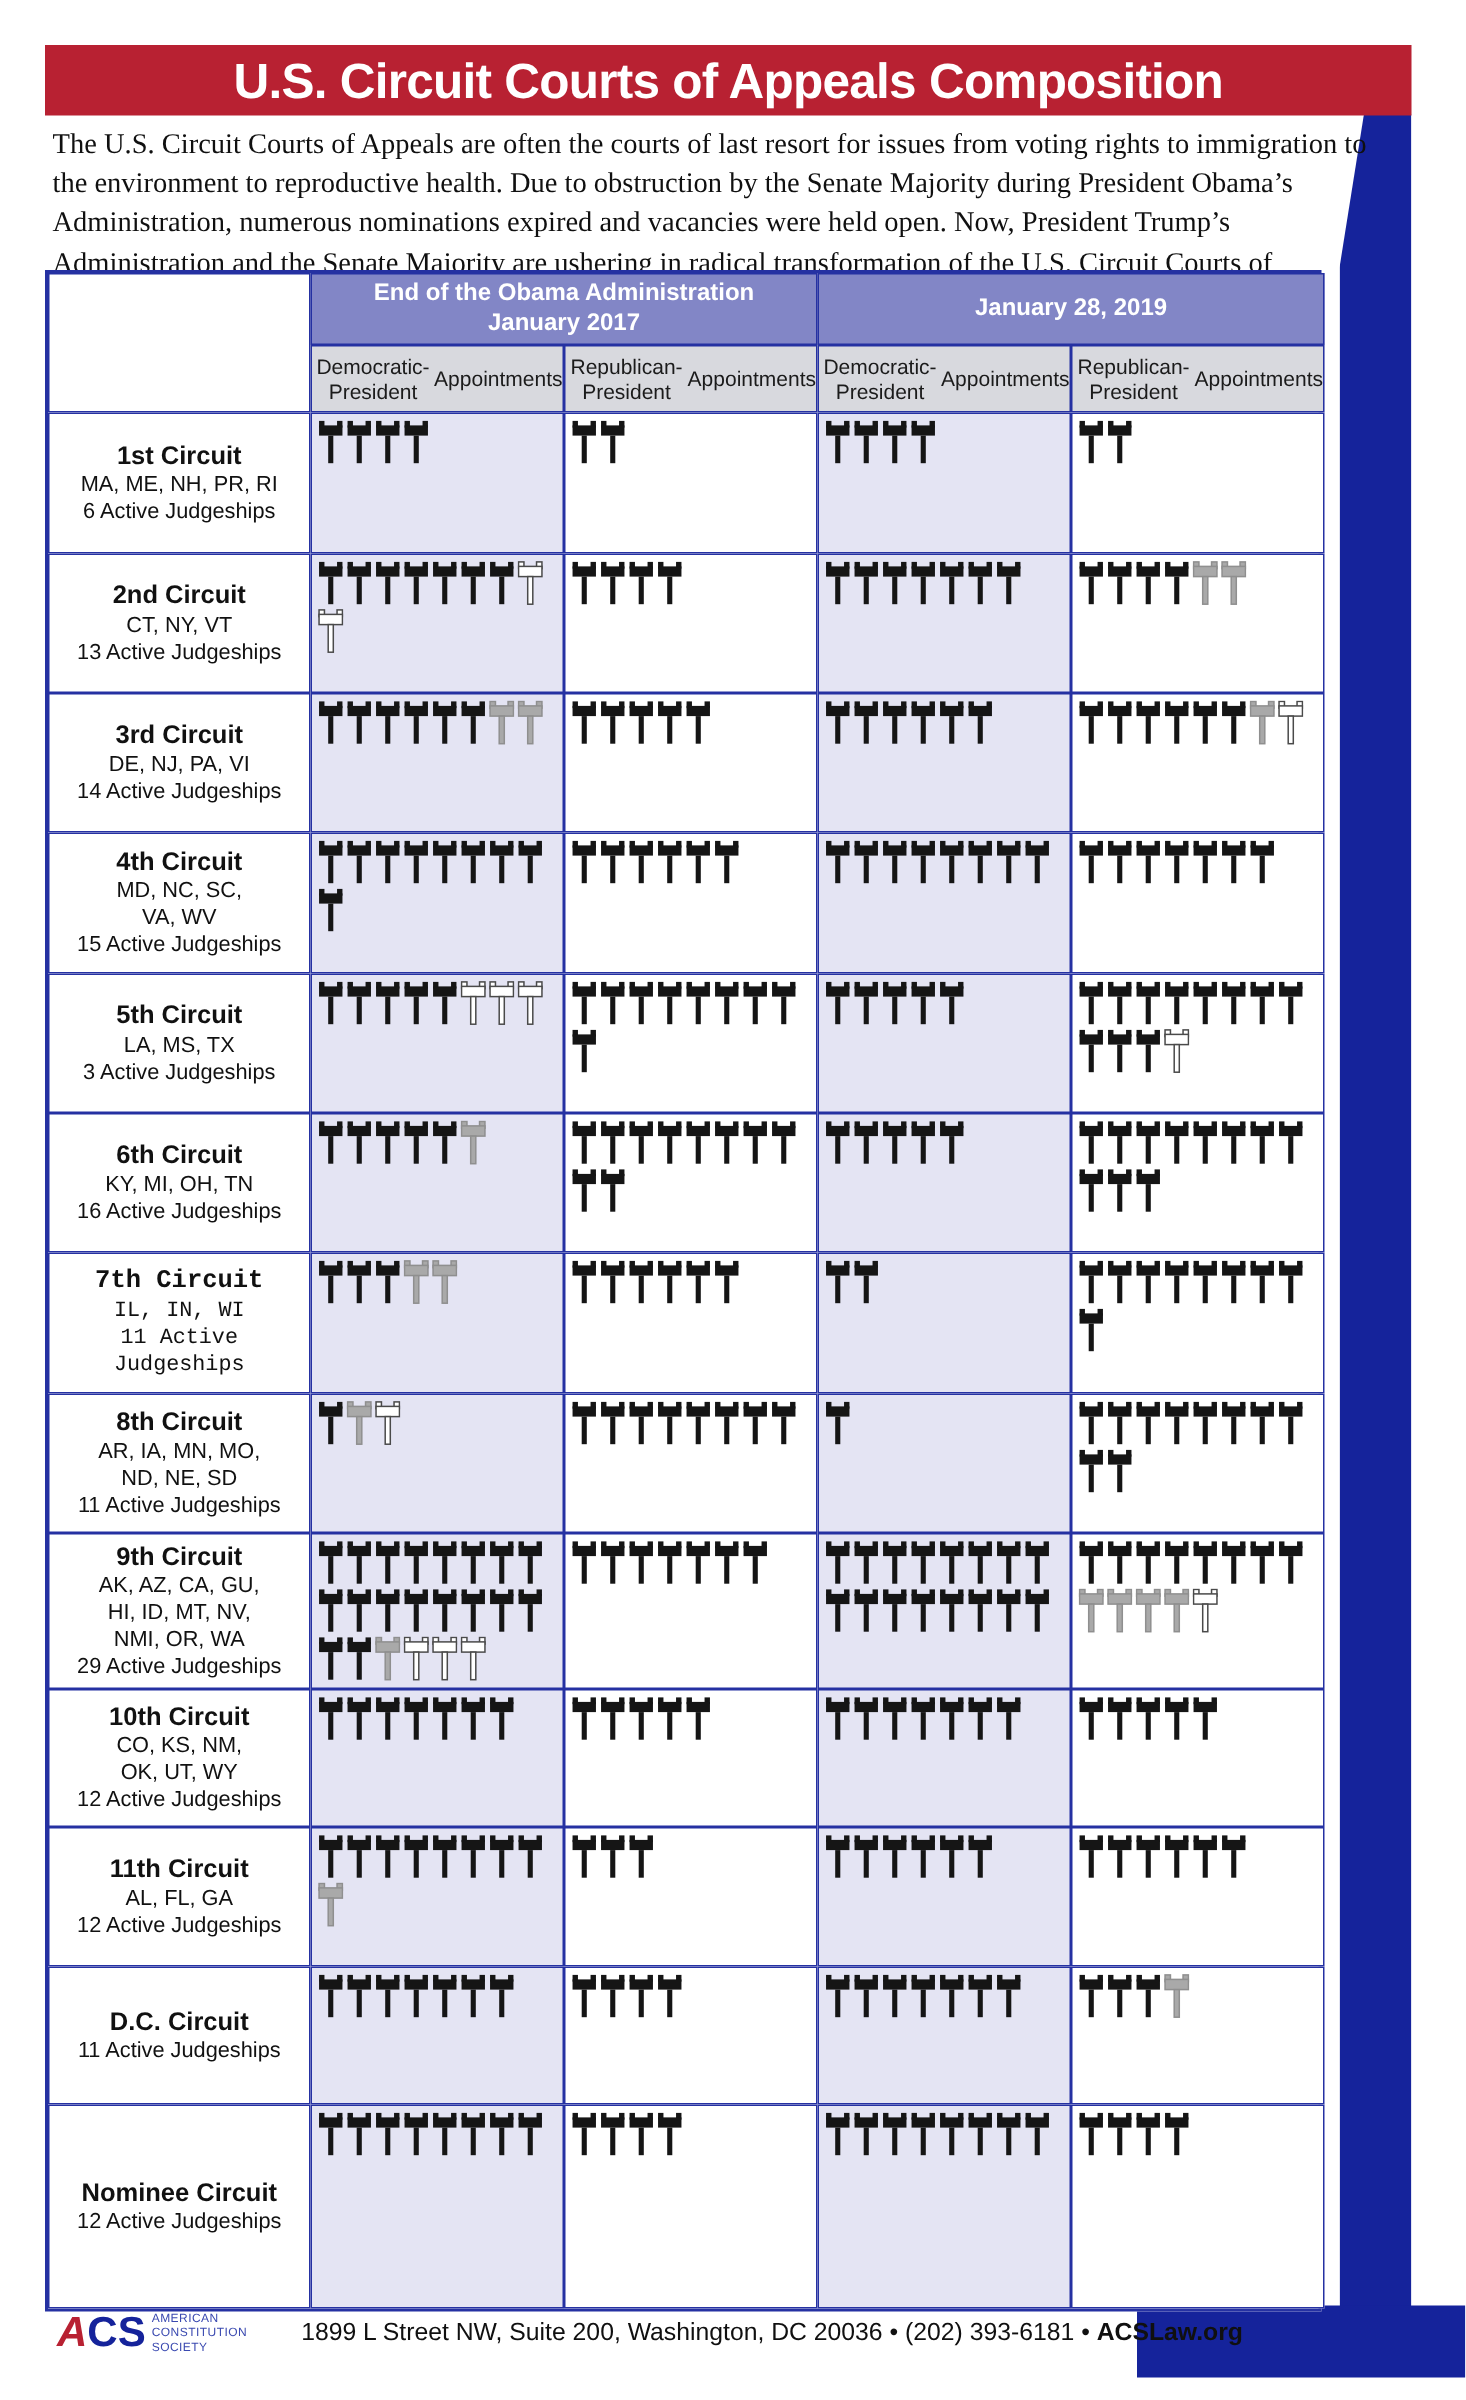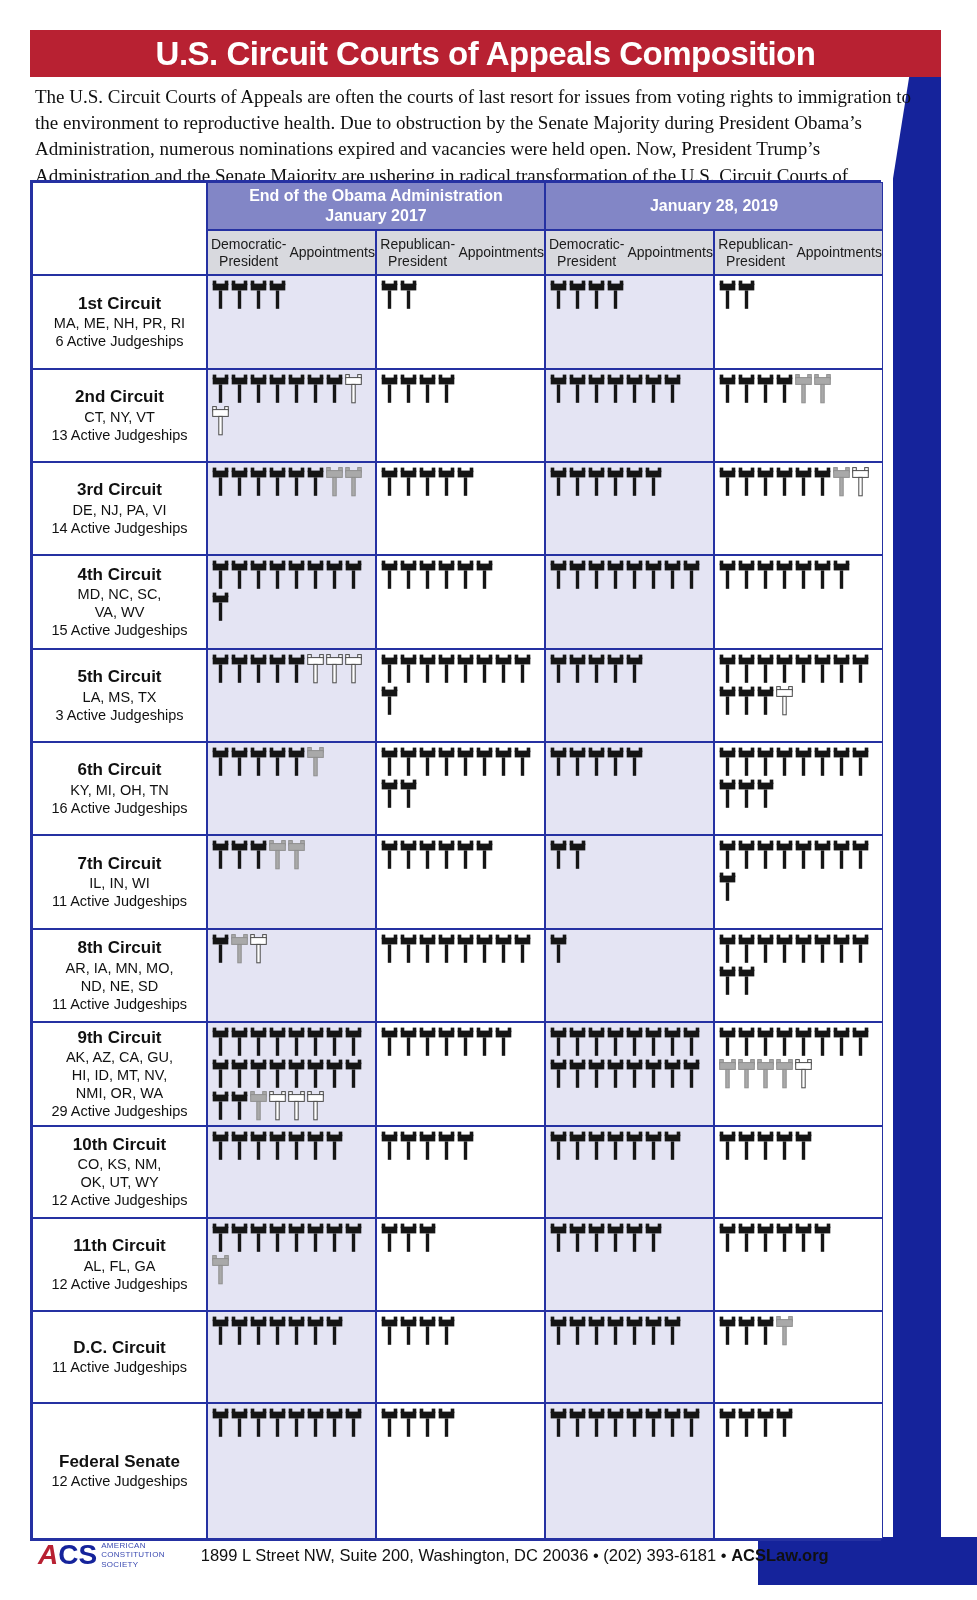--- a/index.html
+++ b/index.html
@@ -1492,21 +1492,21 @@
         </svg>
         <svg class="gavel" width="17" height="30" viewBox="0 0 17 30">
     <g fill="#151515" stroke="none" stroke-width="0">
       <rect x="0.7" y="0.6" width="3.6" height="4.5"></rect>
       <rect x="12.7" y="0.6" width="3.6" height="4.5"></rect>
       <rect x="0.7" y="3.6" width="15.6" height="6.8"></rect>
       <rect x="6.8" y="10.4" width="3.4" height="18.4"></rect>
     </g>
         </svg>
       </div>
-      <div class="label-cell cellb" style="grid-area: 9 / 1;">
+      <div class="label-cell cellb" style="grid-area: 9 / 1; font-family: Liberation Mono, monospace;">
         <div class="cname">7th Circuit</div>
         <div class="cstates">IL, IN, WI</div>
         <div class="cseats">11 Active Judgeships</div>
       </div>
       <div class="data-cell cellb dem" style="grid-area: 9 / 2;">
         <svg class="gavel" width="17" height="30" viewBox="0 0 17 30">
     <g fill="#151515" stroke="none" stroke-width="0">
       <rect x="0.7" y="0.6" width="3.6" height="4.5"></rect>
       <rect x="12.7" y="0.6" width="3.6" height="4.5"></rect>
       <rect x="0.7" y="3.6" width="15.6" height="6.8"></rect>
@@ -2950,21 +2950,21 @@
         <svg class="gavel" width="17" height="30" viewBox="0 0 17 30">
     <g fill="#A9A9A9" stroke="#8F8F8F" stroke-width="1">
       <rect x="0.7" y="0.6" width="3.6" height="4.5"></rect>
       <rect x="12.7" y="0.6" width="3.6" height="4.5"></rect>
       <rect x="0.7" y="3.6" width="15.6" height="6.8"></rect>
       <rect x="6.8" y="10.4" width="3.4" height="18.4"></rect>
     </g>
         </svg>
       </div>
       <div class="label-cell cellb" style="grid-area: 15 / 1;">
-        <div class="cname">Federal Senate</div>
+        <div class="cname">Nominee Circuit</div>
         <div class="cseats">12 Active Judgeships</div>
       </div>
       <div class="data-cell cellb dem" style="grid-area: 15 / 2;">
         <svg class="gavel" width="17" height="30" viewBox="0 0 17 30">
     <g fill="#151515" stroke="none" stroke-width="0">
       <rect x="0.7" y="0.6" width="3.6" height="4.5"></rect>
       <rect x="12.7" y="0.6" width="3.6" height="4.5"></rect>
       <rect x="0.7" y="3.6" width="15.6" height="6.8"></rect>
       <rect x="6.8" y="10.4" width="3.4" height="18.4"></rect>
     </g>

